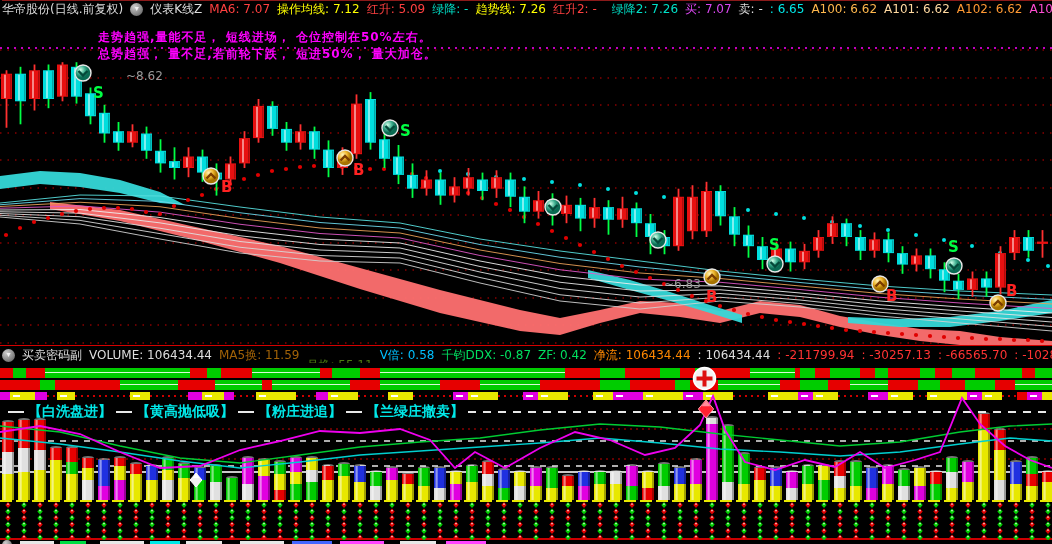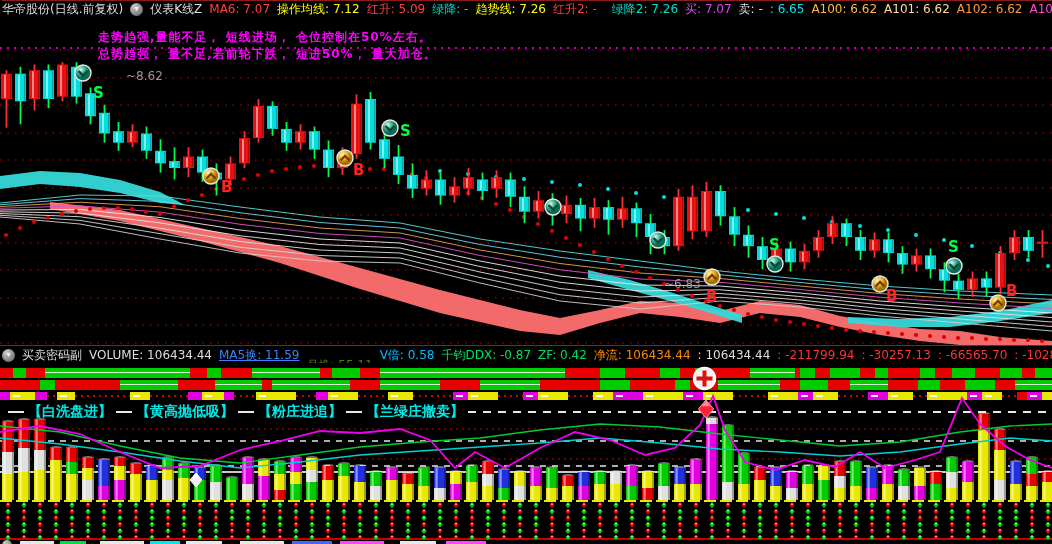--- a/index.html
+++ b/index.html
@@ -560,21 +560,21 @@
 
   <div id="ann1" class="ann">走势趋强,量能不足， 短线进场， 仓位控制在50%左右。</div>
   <div id="ann2" class="ann">总势趋强， 量不足,若前轮下跌， 短进50%， 量大加仓。</div>
 
   <div id="divider1"></div>
 
   <div id="hdr2" class="hdr">
       <span class="circle-icon">▾</span>
       <span style="color: rgb(222, 222, 222);">买卖密码副</span>
       <span style="color: rgb(222, 222, 222);">VOLUME: 106434.44</span>
-      <span style="color: #3b82f6; text-decoration: underline;">MA5换: 11.59</span>
+      <span style="color: #a16207;">MA5换: 11.59</span>
       <span style="color: #4d7c0f; margin-top: 20px;">月换: 55.11</span>
       <span style="color: rgb(0, 191, 255);">V倍: 0.58</span>
       <span style="color: rgb(0, 224, 96);">千钧DDX: -0.87</span>
       <span style="color: rgb(0, 224, 96);">ZF: 0.42</span>
       <span style="color: rgb(255, 136, 0);">净流: 106434.44</span>
       <span style="color: rgb(222, 222, 222);">: 106434.44</span>
       <span style="color: rgb(255, 51, 51);">: -211799.94</span>
       <span style="color: rgb(255, 51, 51);">: -30257.13</span>
       <span style="color: rgb(255, 51, 51);">: -66565.70</span>
       <span style="color: rgb(255, 51, 51);">: -102874.26</span>

